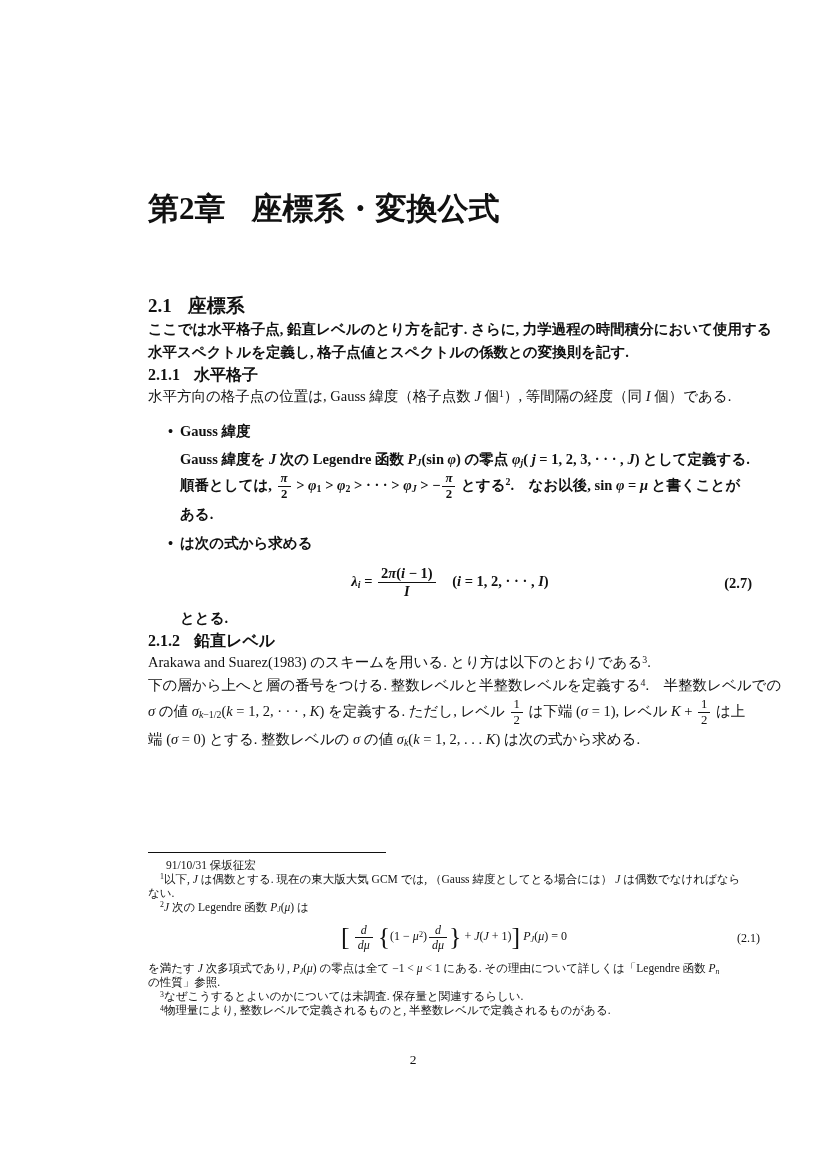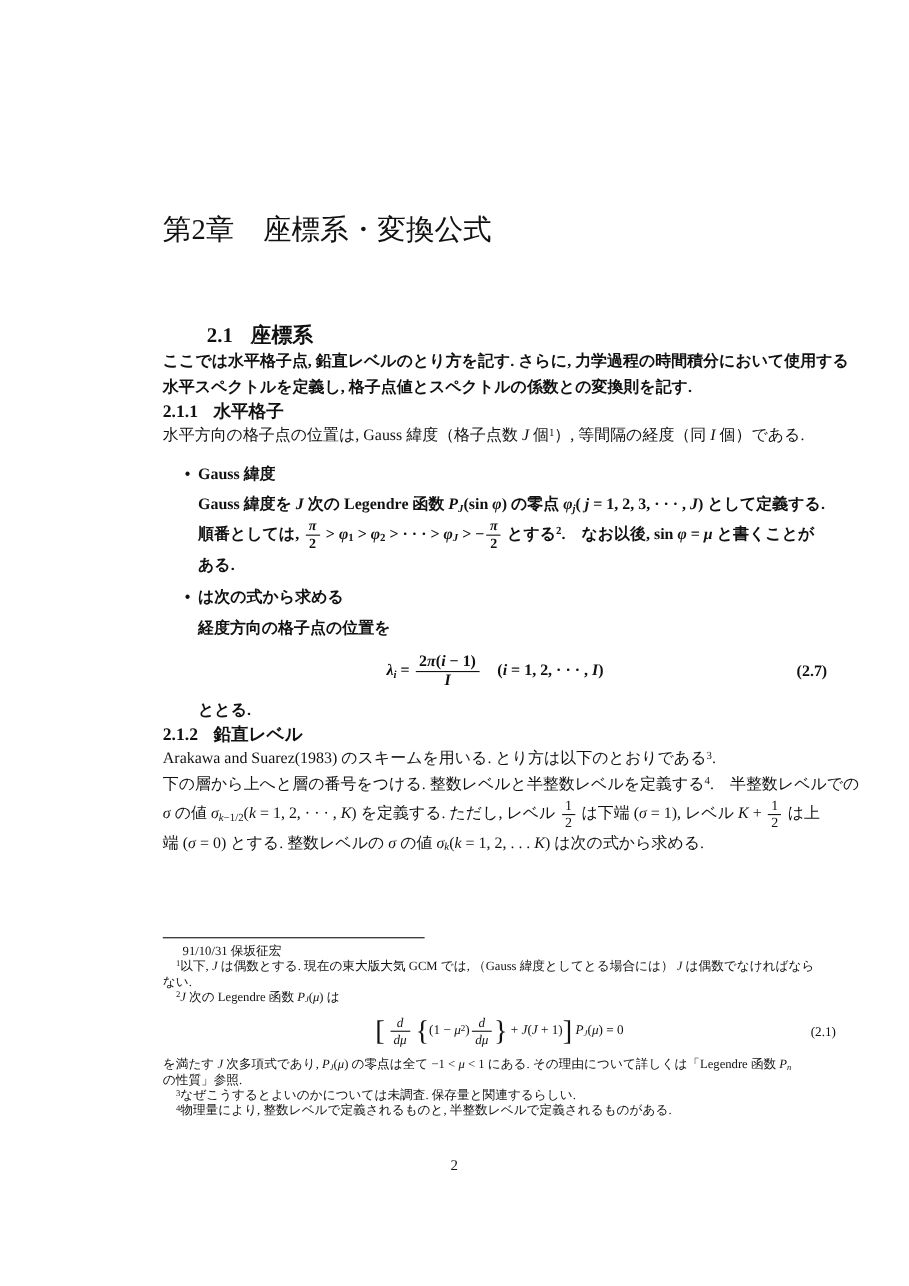--- a/index.html
+++ b/index.html
@@ -4,24 +4,24 @@
 <style>
   html,body{margin:0;padding:0;background:#ffffff;}
   .page{
     position:relative;width:826px;height:1169px;background:#ffffff;
     overflow:hidden;color:#111;
     font-family:"Liberation Serif","DejaVu Serif",serif;
   }
   .content{position:absolute;left:148px;top:0;width:604px;}
   .rich{white-space:nowrap;}
   
-  h1.chapter{margin:190px 0 0 0;font-size:26px;line-height:38px;font-weight:normal;}
+  h1.chapter{margin:190px 0 0 0;font-size:31px;line-height:38px;font-weight:bold;}
   h1.chapter .hnum{margin-right:26px;}
   h2.section{margin:66px 0 0 0;font-size:19px;line-height:24px;font-weight:bold;}
-  h2.section .hnum{margin-right:16px;margin-left:40px;}
+  h2.section .hnum{margin-right:16px;}
   h3.subsection{font-size:16px;line-height:21px;font-weight:bold;margin:0;}
   h3.subsection .hnum{margin-right:14px;}
   
   p.body{margin:0;font-size:14.5px;line-height:23px;}
   .mt11{margin-top:11px;font-weight:bold;} .mt20{margin-top:20px;} .mt10{margin-top:10px;}
   .mt12{margin-top:12px;} .mt14{margin-top:14px;}
   
   ul.blist{list-style:none;margin:12px 0 0 0;padding:0;font-size:14.5px;}
   ul.blist li{margin:0;font-weight:bold;}
   ul.blist li + li{margin-top:6px;}
@@ -78,21 +78,20 @@
       <li>
         <div class="bline">
           <span class="bullet">•</span><span>Gauss 緯度</span>
         </div>
         <div class="bbody rich">Gauss 緯度を <i>J</i> 次の Legendre 函数 <i>P</i><sub><i>J</i></sub>(sin <i>φ</i>) の零点 <i>φ</i><sub><i>j</i></sub>( <i>j</i> = 1, 2, 3, · · · , <i>J</i>) として定義する.<br>順番としては, <span class="frac"><span class="n"><i>π</i></span><span class="d">2</span></span> &gt; <i>φ</i><sub>1</sub> &gt; <i>φ</i><sub>2</sub> &gt; · · · &gt; <i>φ</i><sub><i>J</i></sub> &gt; −<span class="frac"><span class="n"><i>π</i></span><span class="d">2</span></span> とする<sup>2</sup>.　なお以後, sin <i>φ</i> = <i>μ</i> と書くことが<br>ある.</div>
       </li>
       <li>
         <div class="bline">
           <span class="bullet">•</span><span>は次の式から求める</span>
         </div>
-        <div class="bbody rich">経度方向の格子点の位置を</div>
         <div class="eqrow main">
           <span class="rich"><i>λ</i><sub><i>i</i></sub> = <span class="frac"><span class="n">2<i>π</i>(<i>i</i> − 1)</span><span class="d"><i>I</i></span></span>　(<i>i</i> = 1, 2, · · · , <i>I</i>)</span>
           <span class="eqnum">(2.7)</span>
         </div>
         <div class="bbody rich" style="margin-top:0;">ととる.</div>
       </li>
     </ul>
 
     <h3 class="subsection mt14">
       <span class="hnum">2.1.2</span><span>鉛直レベル</span>

